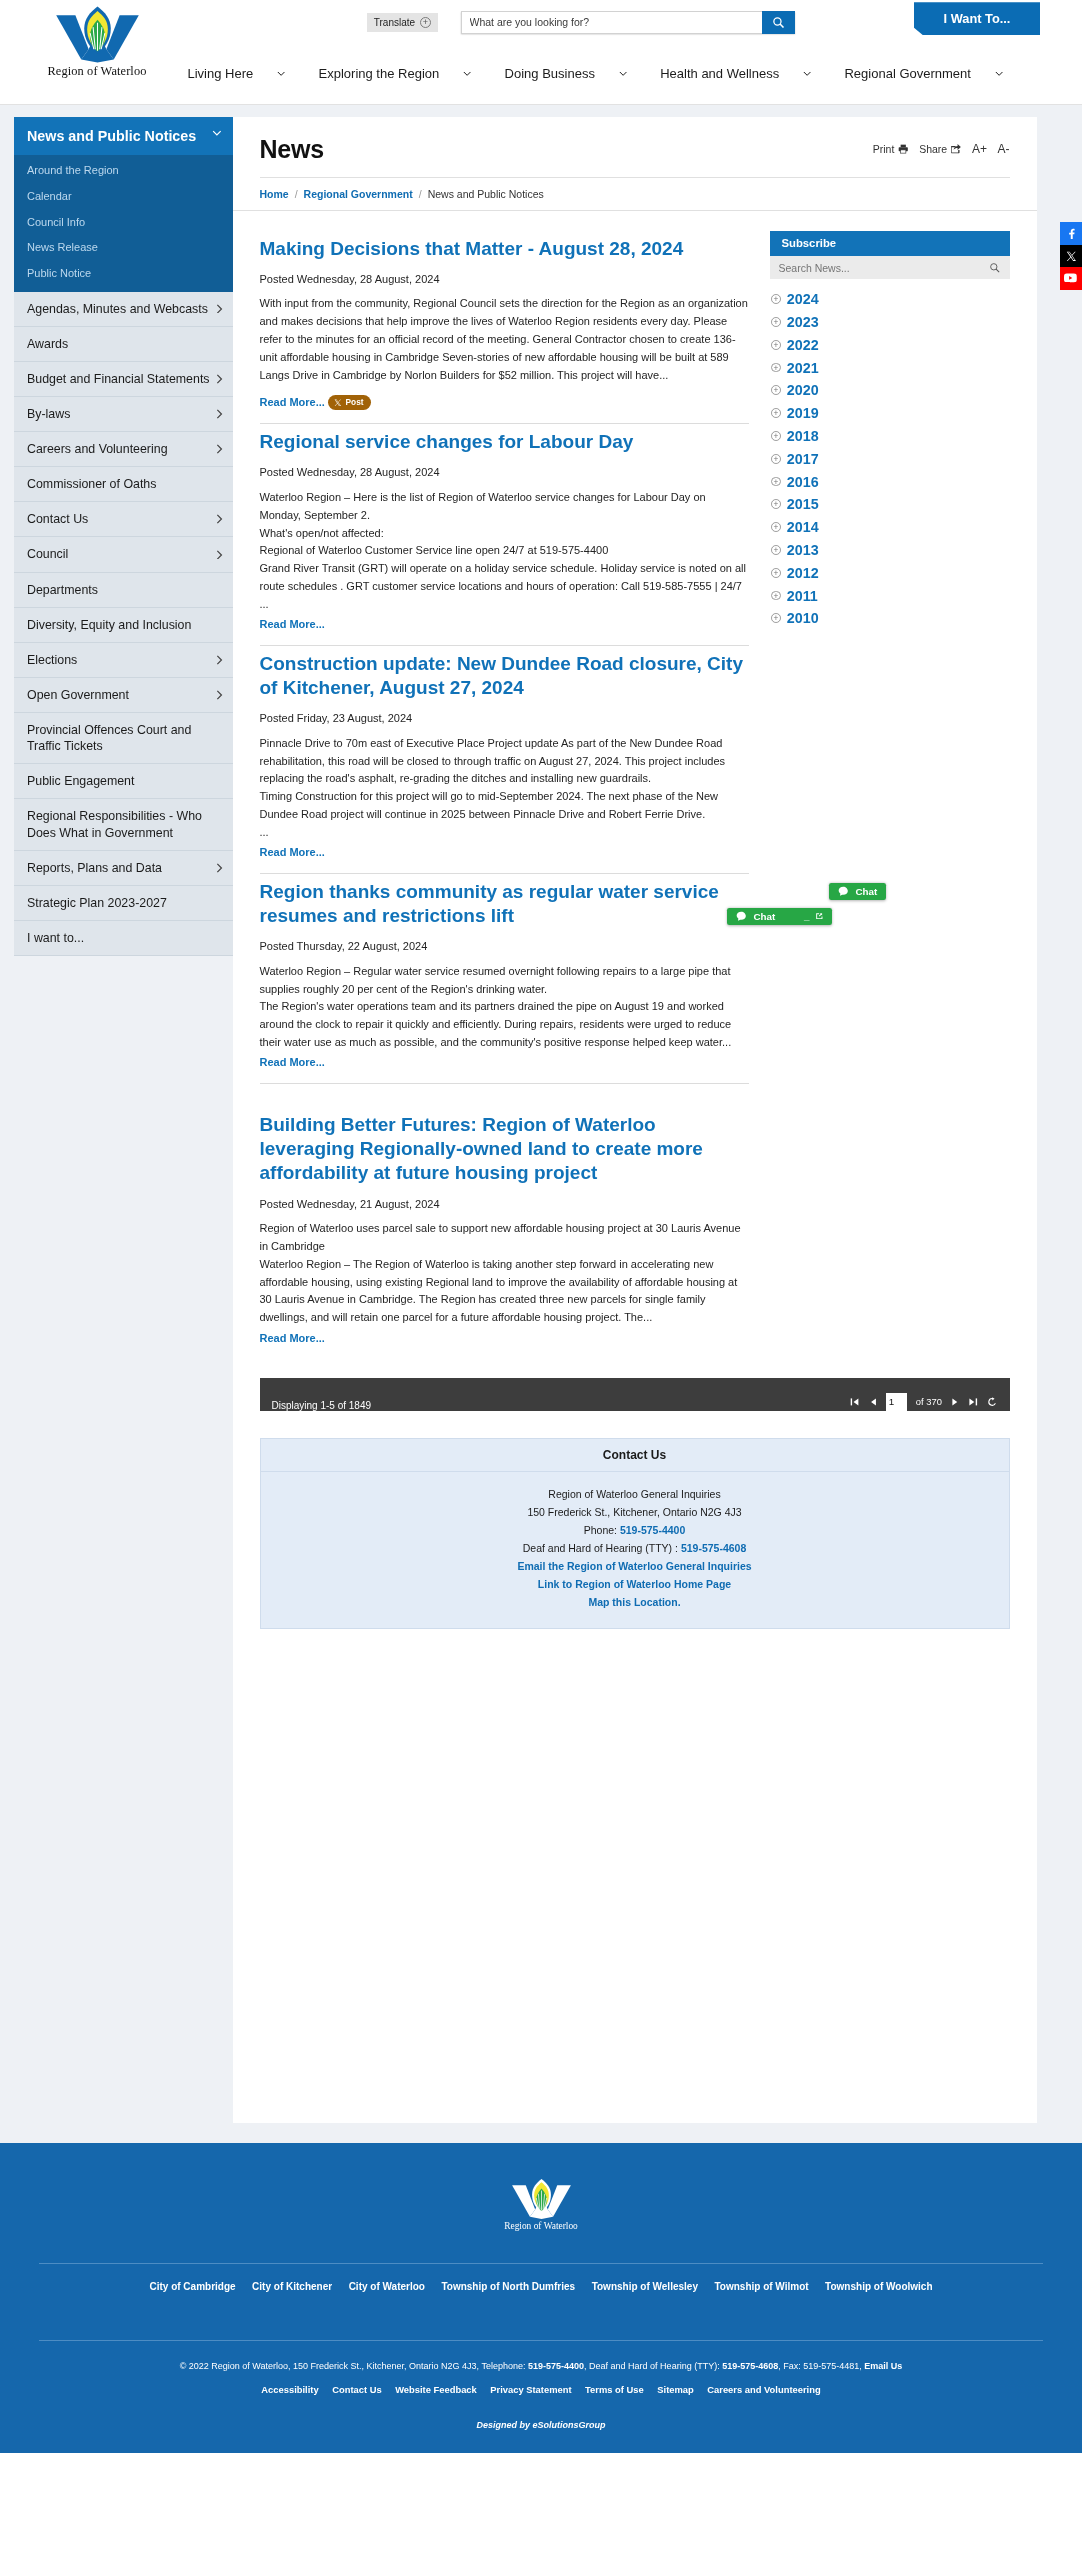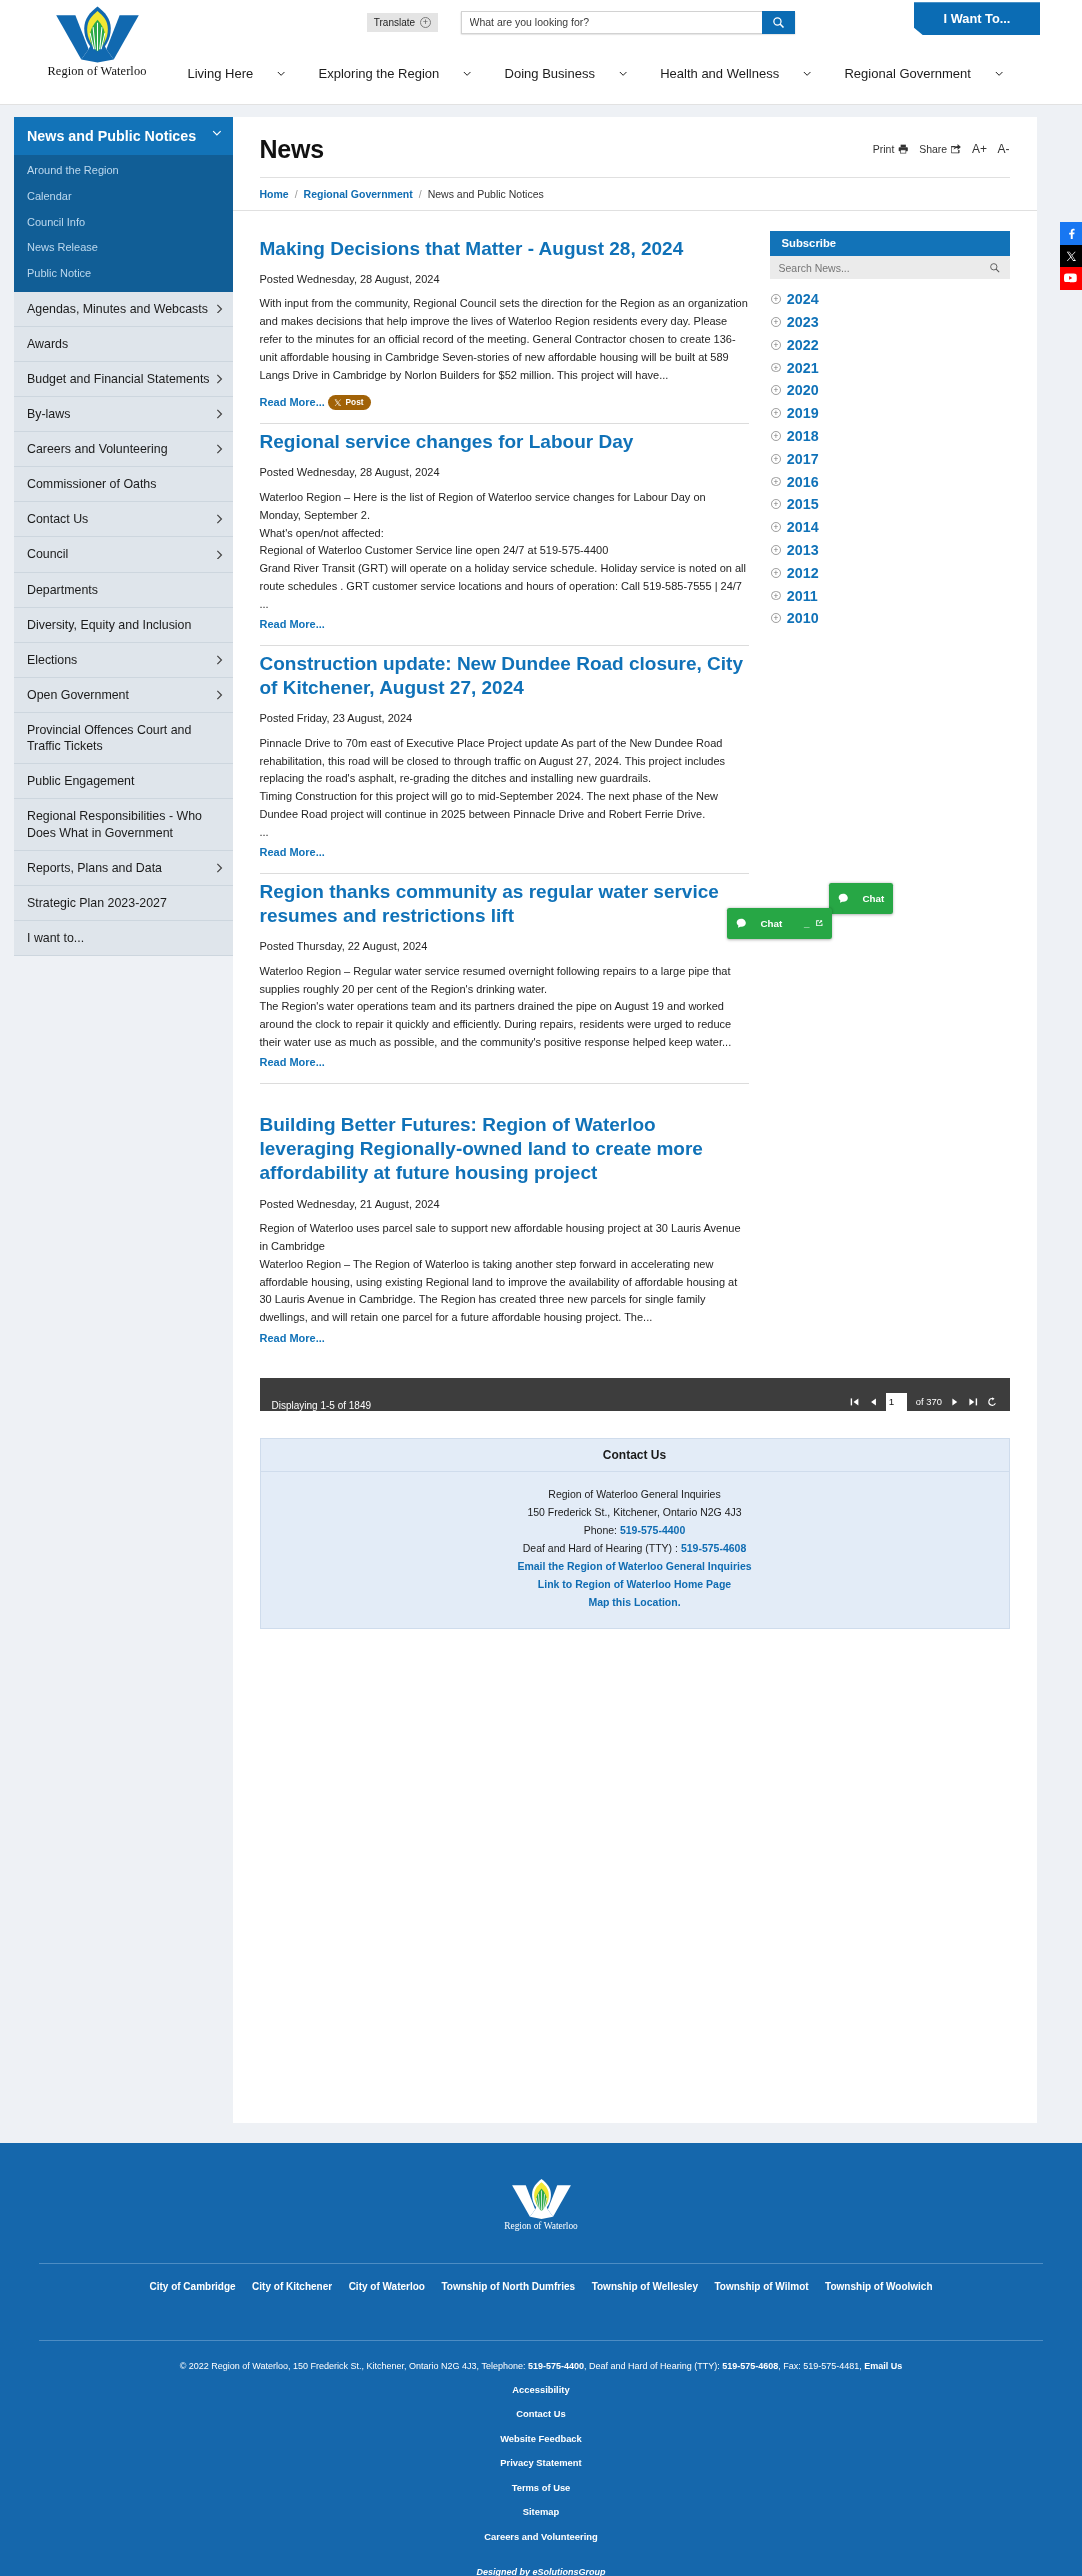--- a/index.html
+++ b/index.html
@@ -321,22 +321,22 @@
   .soc-fb { background: #1877f2; }
   .soc-x  { background: #000; }
   .soc-yt { background: #ff0000; }
 
   
   .chat-a, .chat-b {
     position: absolute;
     background: #27a745;
     color: #fff;
     font-size: 9.8px; font-weight: bold;
-    display: flex; align-items: center; gap: 14px;
-    padding: 10px 9px;
+    display: flex; align-items: center; gap: 7px;
+    padding: 3px 9px;
     border-radius: 2.3px;
     cursor: pointer;
     box-shadow: 0 0.8px 3px rgba(0,0,0,.3);
   }
   .chat-a { left: 829px; top: 778px; }
   .chat-b { left: 727px; top: 803px; min-width: 105px; }
   .chat-b .mini-row { margin-left: auto; display: flex; gap: 5.3px; align-items: center; color: #fff; }
 
   
   .site-footer { background: #1567ac; padding: 35px 0 0 0; }
@@ -357,21 +357,21 @@
     text-decoration: none; cursor: pointer; white-space: nowrap;
   }
   .legal {
     text-align: center; color: #fff; font-size: 9px;
     padding: 18px 30px 0 30px; line-height: 1.6;
   }
   .legal b { font-weight: bold; }
   .legal a { color: #fff; font-weight: bold; text-decoration: none; cursor: pointer; }
   .legal-links {
     text-align: center; padding: 10.5px 0 0 0;
-    display: flex; justify-content: center; gap: 13.5px; flex-wrap: wrap; flex-direction: column;
+    display: flex; justify-content: center; gap: 13.5px; flex-wrap: wrap;
   }
   .legal-links a { color: #fff; font-size: 9.4px; font-weight: bold; text-decoration: none; cursor: pointer; }
   .designed {
     text-align: center; color: #fff; font-size: 9px;
     font-style: italic; font-weight: bold;
     padding: 25.5px 0 22.5px 0;
   }
 </style>
 </head>
 <body>

